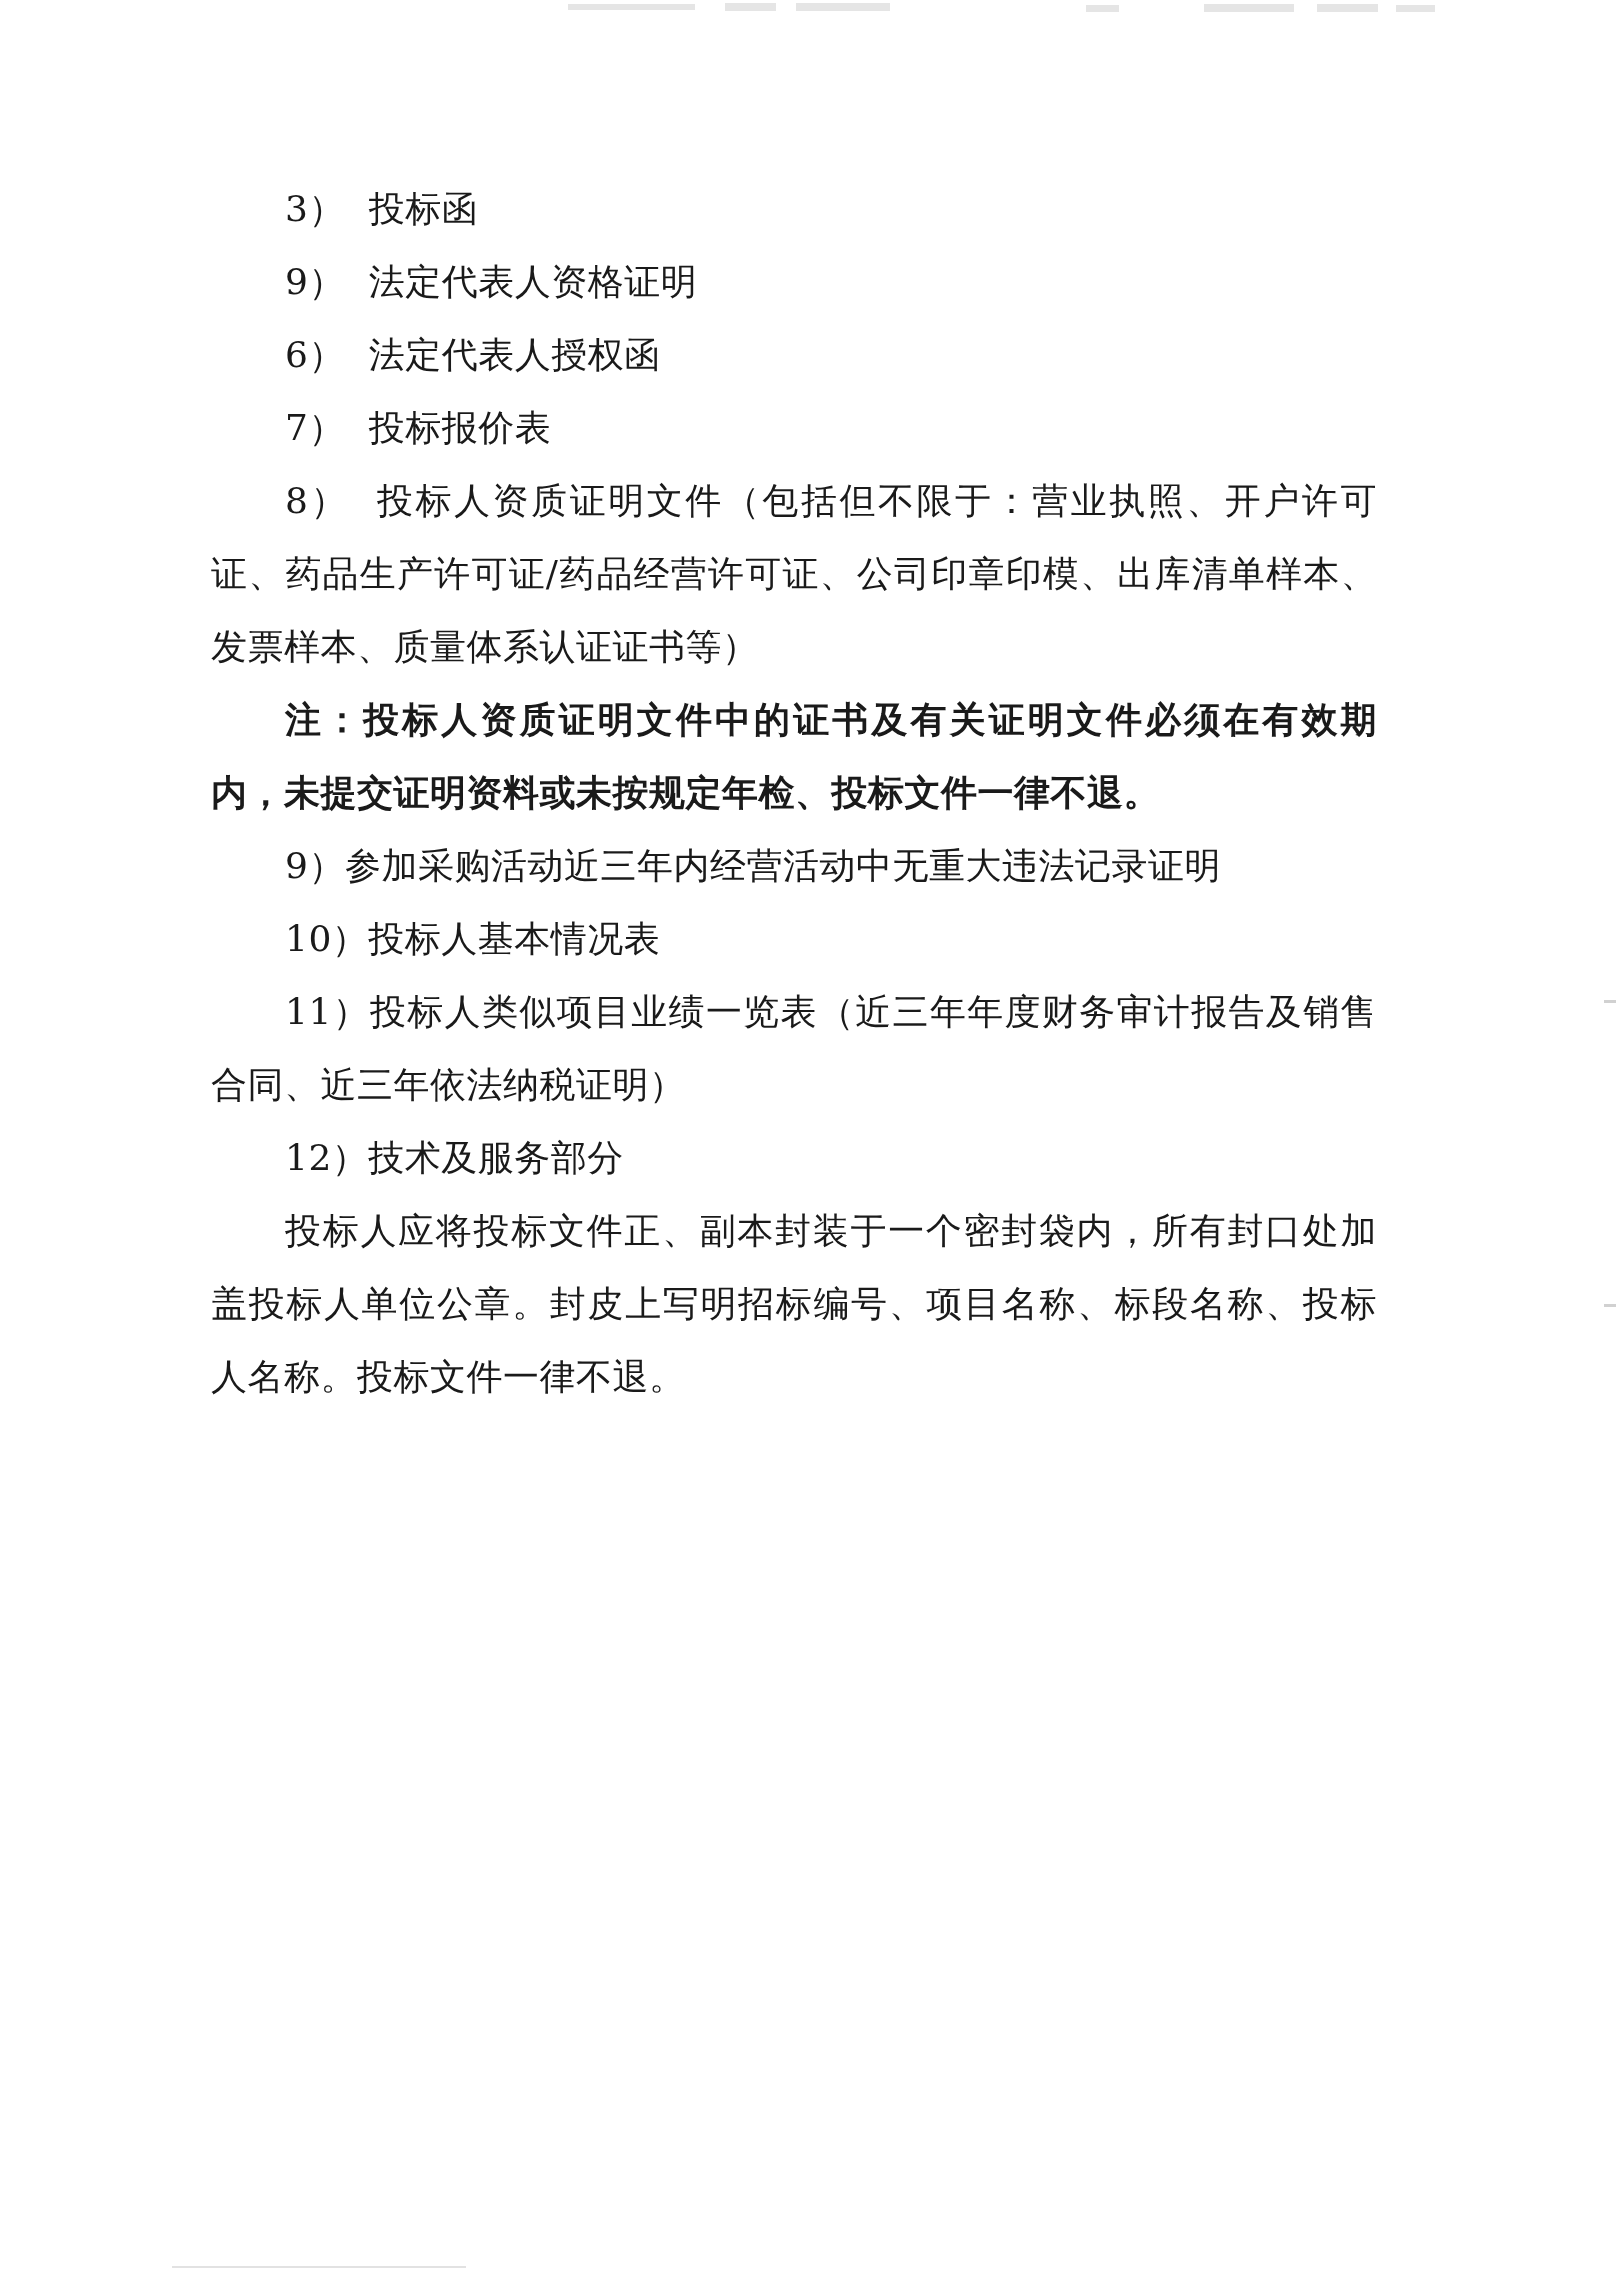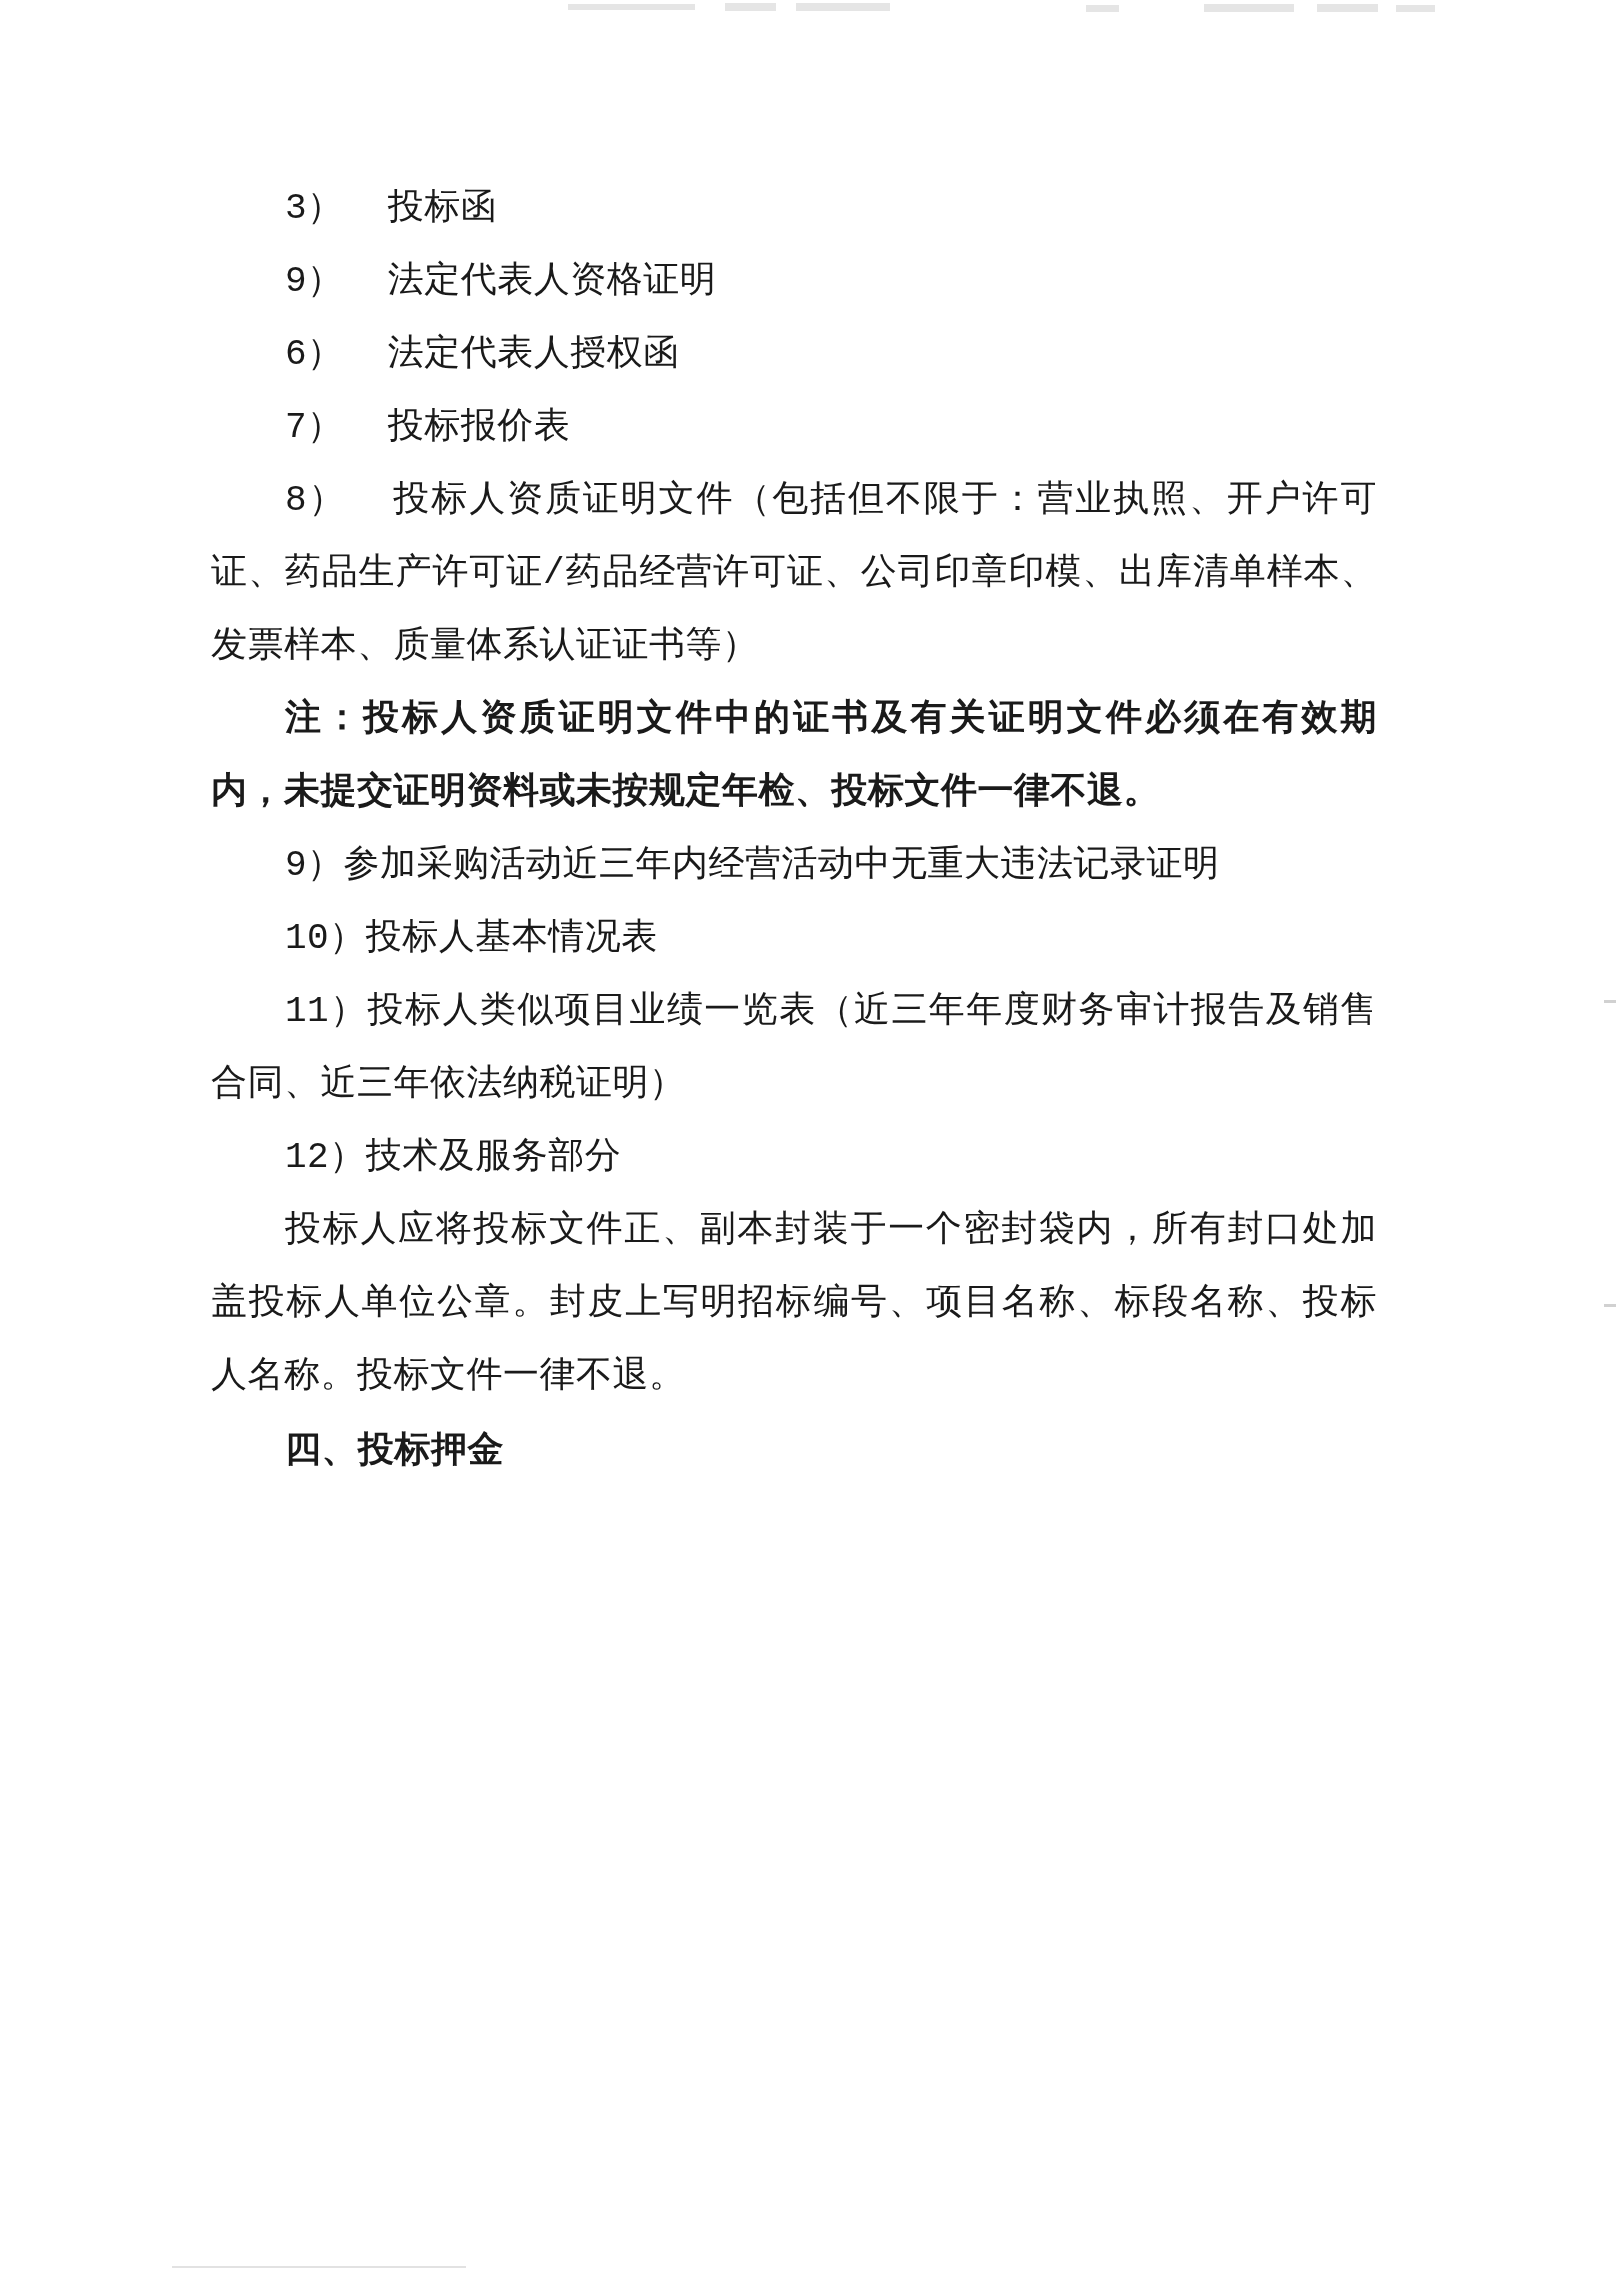--- a/index.html
+++ b/index.html
@@ -53,21 +53,20 @@
     top: 0;
     width: 1620px;
     height: 2293px;
   }
 
   .content {
     position: absolute;
     left: 211px;
     top: 172px;
     width: 1166px;
-    font-family: Liberation Mono, monospace;
   }
 
   p {
     margin: 0 0 0 0;
     font-size: 36px;
     line-height: 73px;
     letter-spacing: 0.5px;
     text-align: justify;
     text-justify: inter-ideograph;
   }
@@ -119,17 +118,16 @@
 
     <p class="note">注：投标人资质证明文件中的证书及有关证明文件必须在有效期内，未提交证明资料或未按规定年检、投标文件一律不退。</p>
 
     <p class="list-item indent-num">9）参加采购活动近三年内经营活动中无重大违法记录证明</p>
     <p class="list-item indent-num">10）投标人基本情况表</p>
     <p class="list-item indent-num">11）投标人类似项目业绩一览表（近三年年度财务审计报告及销售  合同、近三年依法纳税证明）</p>
     <p class="list-item indent-num">12）技术及服务部分</p>
 
     <p class="indent2">投标人应将投标文件正、副本封装于一个密封袋内，所有封口处加盖投标人单位公章。封皮上写明招标编号、项目名称、标段名称、投标人名称。投标文件一律不退。</p>
 
-    <p class="heading">四、投标押金</p>
 
   </div>
 </div>
 
 
 </body></html>

